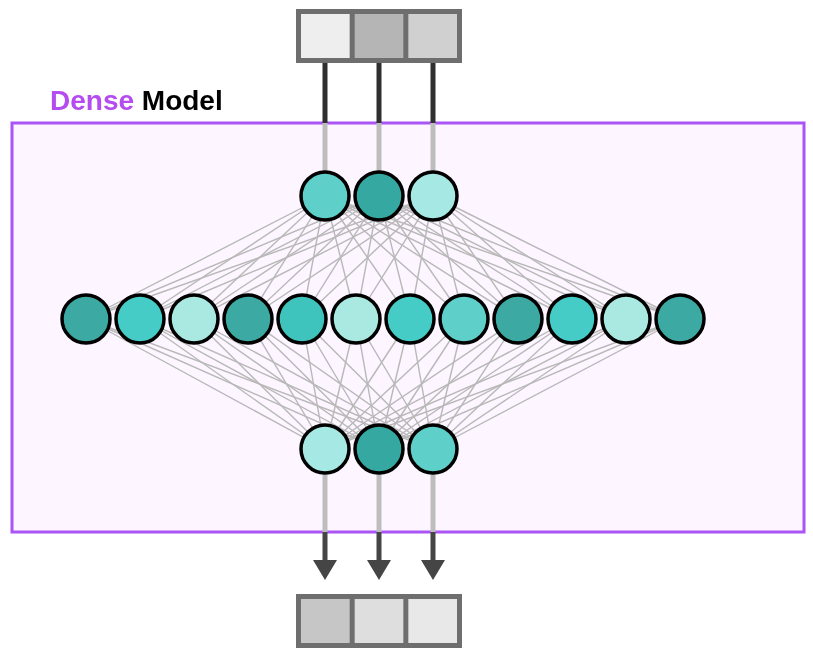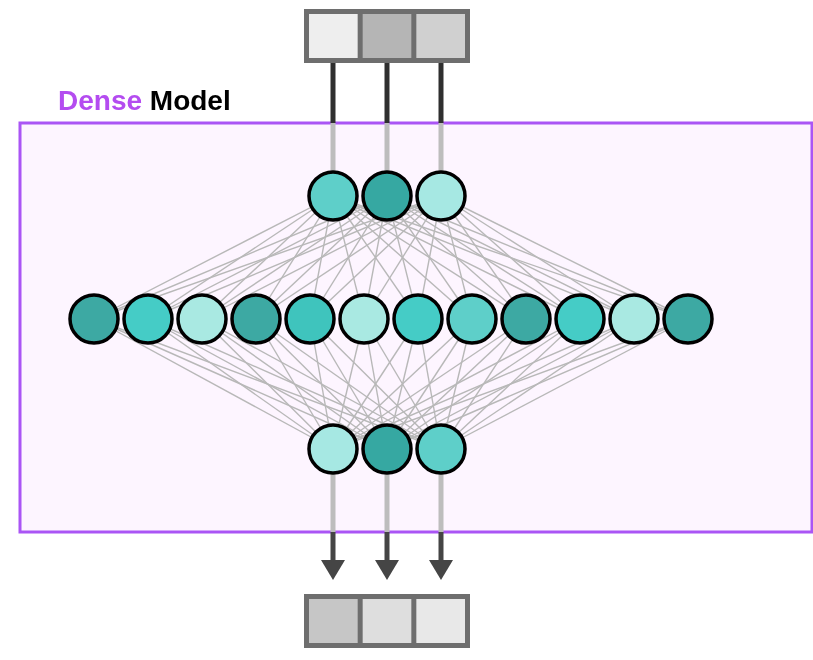--- a/index.html
+++ b/index.html
@@ -9,21 +9,21 @@
   }
   body {
     width: 813px;
     height: 660px;
     font-family: "Liberation Sans", sans-serif;
     position: relative;
     overflow: hidden;
   }
   #diagram-root {
     position: absolute;
-    left: 12px;
+    left: 4px;
     top: 0;
     width: 708px;
     height: 660px;
   }
   svg {
     display: block;
   }
   .title-text {
     font-family: "Liberation Sans", sans-serif;
     font-size: 28px;

